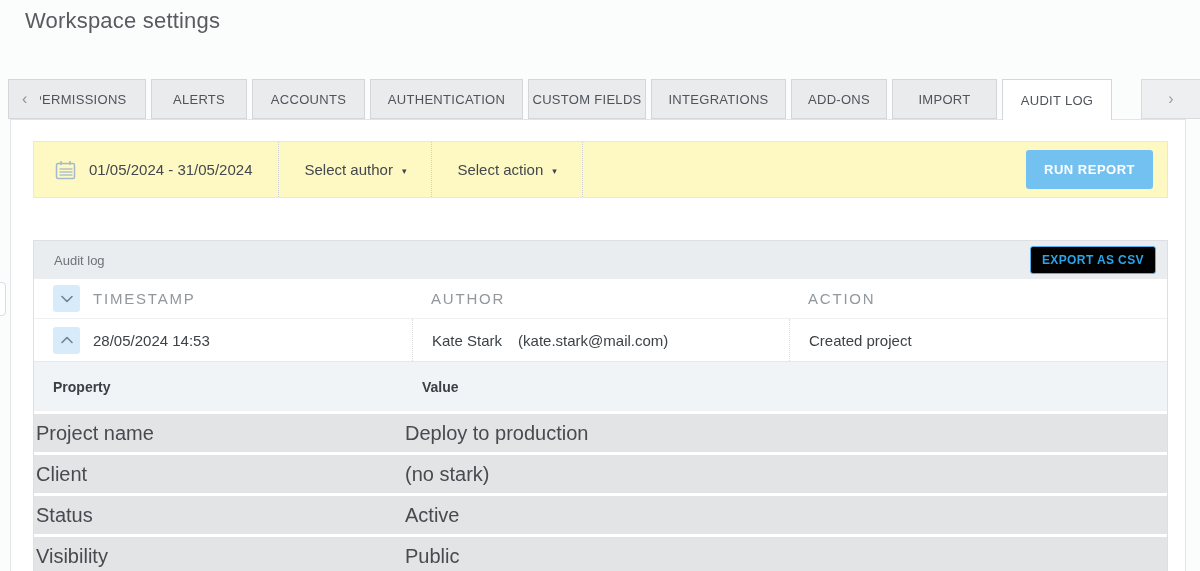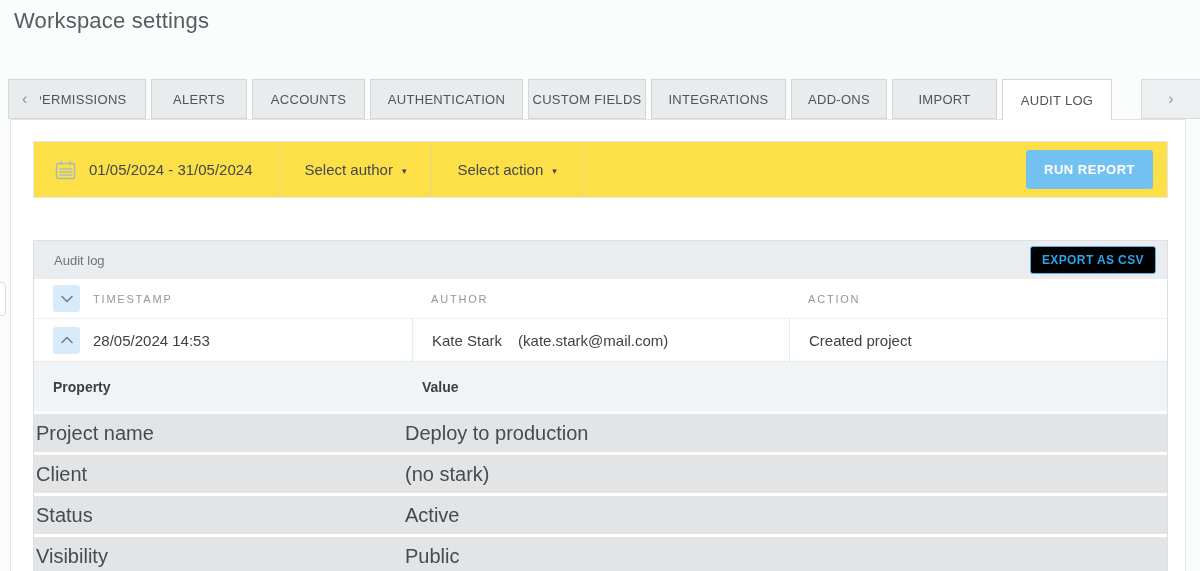--- a/index.html
+++ b/index.html
@@ -5,21 +5,21 @@
   * { margin:0; padding:0; box-sizing:border-box; }
   html,body { width:1200px; height:571px; overflow:hidden; }
   body {
     position:relative;
     background:#fbfcfc;
     font-family:"Liberation Sans", sans-serif;
     color:#3d4246;
   }
 
   .page-title {
-    position:absolute; left:14px; top:8px;
+    position:absolute; left:25px; top:8px;
     font-size:22px; font-weight:400; color:#585c60; letter-spacing:0.2px;
   }
 
   
   .tabs {
     position:absolute; left:8px; top:79px; height:40px;
     display:flex; z-index:5;
   }
   .tab {
     height:40px; margin-right:5px;
@@ -50,21 +50,21 @@
 
   
   .content-panel {
     position:absolute; left:10px; top:119px; width:1176px; height:470px;
     background:#fff; border:1px solid #e2e5e7;
   }
 
   
   .filter-bar {
     position:absolute; left:22px; top:21px; width:1135px; height:57px;
-    border:1px solid #e5e7ea; background:#fde047;
+    border:1px solid #e5e7ea; background:#fef9c3;
     display:flex; align-items:stretch;
   }
   .f-date {
     display:flex; align-items:center; gap:13px; padding:0 26px 0 21px;
     font-size:15px; color:#43484d; cursor:pointer;
   }
   .vsep { border-left:1px dotted #ccd0d4; }
   .f-dd {
     display:flex; align-items:center; gap:9px; padding:0 25px;
     font-size:15px; color:#43484d; cursor:pointer;
@@ -99,21 +99,21 @@
     display:grid; grid-template-columns:378px 377px 1fr; align-items:stretch;
     background:#fff;
   }
   .thead { height:40px; border-bottom:1px solid #eef0f2; }
   .trow  { height:43px; border-bottom:1px solid #e6e9eb; cursor:pointer; }
   .cell { display:flex; align-items:center; gap:13px; }
   .c1 { padding-left:19px; }
   .c2, .c3 { padding-left:19px; }
   .trow .c2, .trow .c3 { border-left:1px dotted #d9dcdf; }
   .colhead {
-    font-size:11px; color:#92979c; letter-spacing:1.8px;
+    font-size:15px; color:#92979c; letter-spacing:1.8px;
   }
   .chip {
     width:27px; height:27px; border-radius:3px;
     background:var(--chip_bg, #d8ebfa);
     display:flex; align-items:center; justify-content:center;
     cursor:pointer; flex:0 0 auto;
   }
   .ts, .trow .cell span { font-size:15px; color:#3d4246; }
   .c2 .email { margin-left:3px; }
 

